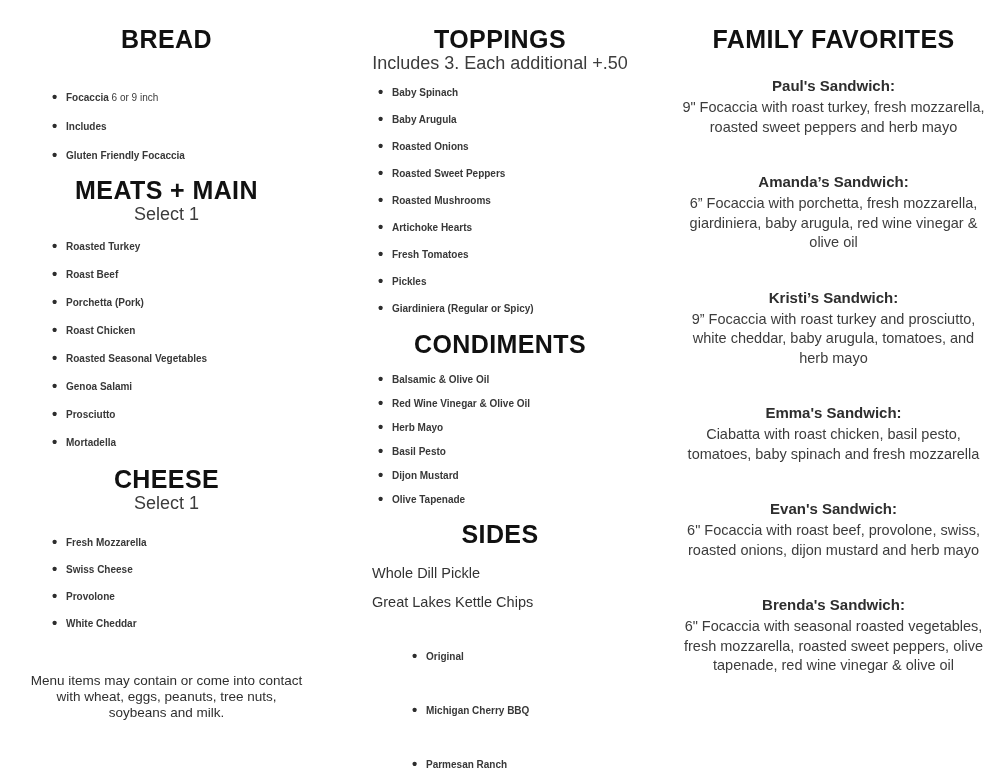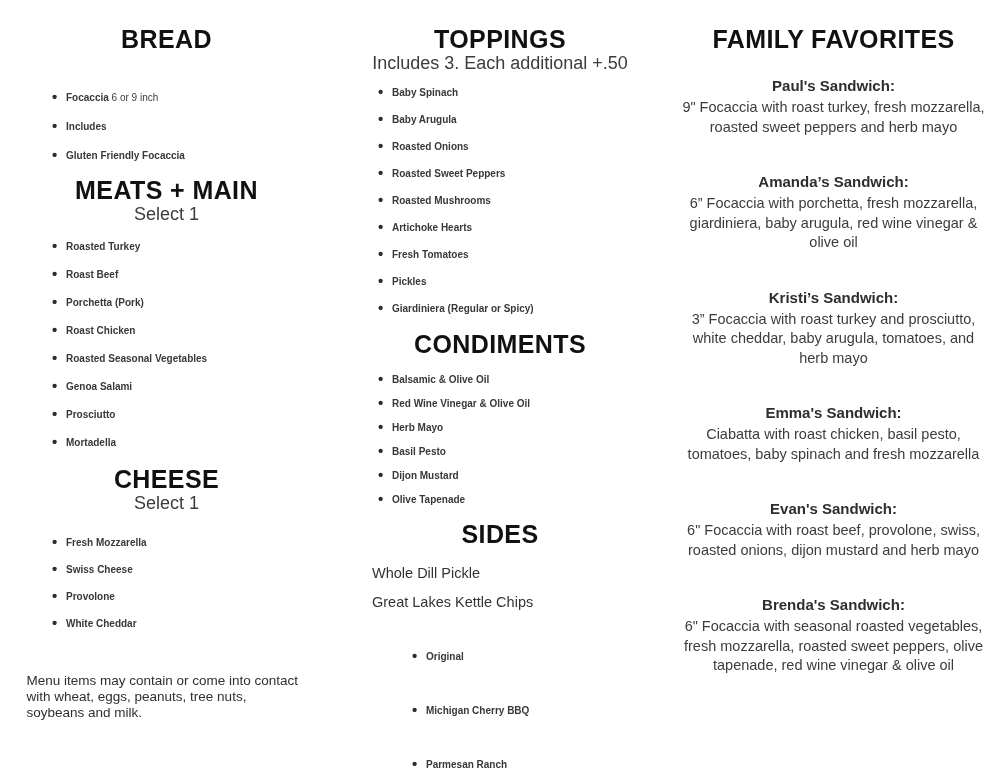--- a/index.html
+++ b/index.html
@@ -61,21 +61,21 @@
   .meats-list li { margin-bottom: 13px; }
   .cheese-heading { margin-top: 16px; }
   .cheese-list { margin-top: 23px !important; padding-left: 52px !important; }
   .cheese-list li { margin-bottom: 12px; }
   .allergen {
     margin: 42px auto 0 auto;
     width: 280px;
     font-size: 13.5px;
     font-weight: 400;
     color: #2f2f2f;
-    text-align: left;
+    text-align: center;
     line-height: 16px;
   }
 
   
   .toppings-list { margin-top: 13px !important; padding-left: 45px !important; }
   .toppings-list li { margin-bottom: 9px; margin-top: 12px; }
   .condiments-heading { margin-top: 15px; }
   .condiments-list { margin-top: 14px !important; padding-left: 45px !important; }
   .condiments-list li { margin-bottom: 9px; }
   .sides-heading { margin-top: 14px; }
@@ -206,21 +206,21 @@
       <div class="sandwich">
         <p class="sandwich-name">Paul's Sandwich:</p>
         <p class="sandwich-desc">9" Focaccia with roast turkey, fresh mozzarella, roasted sweet peppers and herb mayo</p>
       </div>
       <div class="sandwich">
         <p class="sandwich-name">Amanda’s Sandwich:</p>
         <p class="sandwich-desc">6” Focaccia with porchetta, fresh mozzarella, giardiniera, baby arugula, red wine vinegar &amp; olive oil</p>
       </div>
       <div class="sandwich">
         <p class="sandwich-name">Kristi’s Sandwich:</p>
-        <p class="sandwich-desc">3” Focaccia with roast turkey and prosciutto, white cheddar, baby arugula, tomatoes, and herb mayo</p>
+        <p class="sandwich-desc">9” Focaccia with roast turkey and prosciutto, white cheddar, baby arugula, tomatoes, and herb mayo</p>
       </div>
       <div class="sandwich">
         <p class="sandwich-name">Emma's Sandwich:</p>
         <p class="sandwich-desc">Ciabatta with roast chicken, basil pesto, tomatoes, baby spinach and fresh mozzarella</p>
       </div>
       <div class="sandwich">
         <p class="sandwich-name">Evan's Sandwich:</p>
         <p class="sandwich-desc">6" Focaccia with roast beef, provolone, swiss, roasted onions, dijon mustard and herb mayo</p>
       </div>
       <div class="sandwich">

